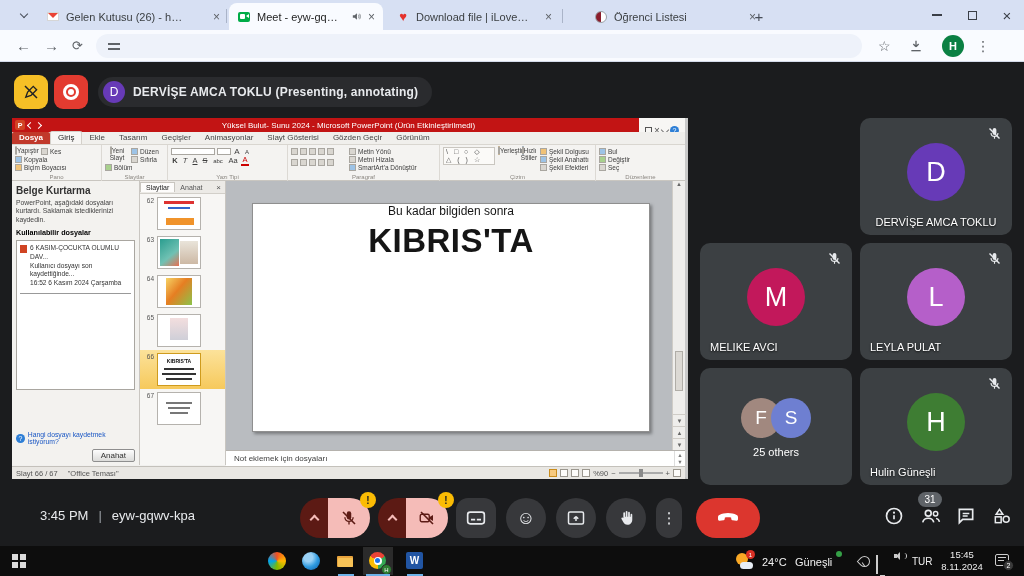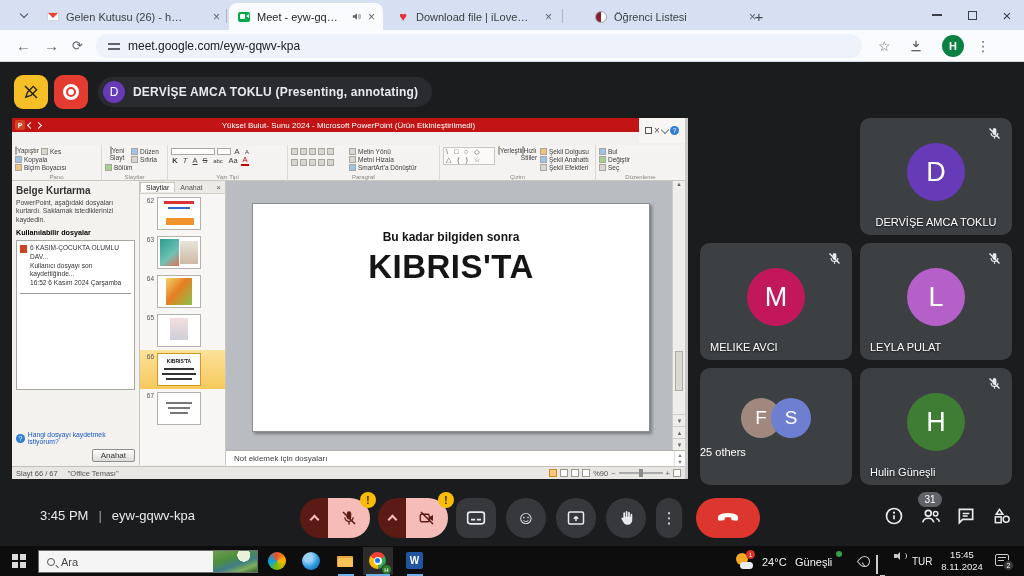--- a/index.html
+++ b/index.html
@@ -101,21 +101,21 @@
 .spclose{margin-left:auto;padding-right:4px;font-size:8px;color:#555}
 .thrw{display:flex;align-items:flex-start;gap:3px;padding:3px 2px 3px 4px}
 .thrw .num{font-size:6.5px;color:#555;width:10px;text-align:right}
 .thumb{width:44px;height:33px;background:#fff;border:1px solid #b5b2ad;position:relative;overflow:hidden}
 .thrw.sel{background:linear-gradient(#fce29a,#f6c95c)}
 .thrw.sel .thumb{border:1.5px solid #cf9b1d}
 .tb{position:absolute}
 
 .canvas{position:absolute;left:214px;top:63px;width:446px;height:269px;background:#b9bcc0}
 .slide{position:absolute;left:26px;top:22px;width:398px;height:229px;background:#fff;border:1px solid #8f8f8f;box-shadow:2px 2px 3px rgba(0,0,0,.35);text-align:center;color:#151515}
-.sl-k{margin-top:26px;font-size:12px;font-weight:bold}
+.sl-k{font-size:12px;font-weight:normal}
 .sl-t{margin-top:4px;font-size:33px;font-weight:bold;letter-spacing:.5px}
 .sl-q{margin-top:12px;font-size:22px;line-height:1.42;font-weight:bold;font-style:italic}
 .sl-q span{text-decoration:underline;text-decoration-thickness:2px;text-underline-offset:3px}
 .vscroll{position:absolute;left:660px;top:63px;width:13px;height:269px;background:#efeeec;border-left:1px solid #cfccc7;font-size:6px;color:#666;text-align:center}
 .vthumb{position:absolute;left:2px;top:170px;width:8px;height:40px;background:#dcd9d4;border:1px solid #b0ada7}
 .vnav{position:absolute;left:0;width:13px;height:12px;border-top:1px solid #cfccc7;display:flex;align-items:center;justify-content:center}
 
 .notes{position:absolute;left:214px;top:332px;width:459px;height:16px;background:#fff;border-top:1px solid #b5b2ad;display:flex;align-items:center}
 .notes .ntxt{font-size:8px;color:#3f3f3f;padding-left:8px}
 .nscroll{margin-left:auto;width:11px;height:100%;border-left:1px solid #ddd;font-size:5.5px;color:#777;display:flex;flex-direction:column;align-items:center;justify-content:space-between;padding:1px 0}
@@ -134,21 +134,21 @@
 .avatar{position:absolute;left:50%;transform:translateX(-50%);top:25px;width:58px;height:58px;border-radius:50%;display:flex;align-items:center;justify-content:center;color:#fff;font-size:27px}
 .vtile{border:2.5px solid #4e8cf7}
 .v-wall{position:absolute;inset:0;background:linear-gradient(180deg,#ddd6cd,#c9c2b8 55%,#b3aba0)}
 .v-shoulders{position:absolute;left:50%;transform:translateX(-50%);bottom:-6px;width:124px;height:52px;background:#17181a;border-radius:30px 30px 0 0}
 .v-scarf{position:absolute;left:50%;transform:translateX(-52%);bottom:40px;width:54px;height:66px;background:#c6ab8d;border-radius:26px 26px 20px 20px;box-shadow:inset -6px -4px 0 rgba(0,0,0,.08)}
 .v-face{position:absolute;left:50%;transform:translateX(-50%);bottom:46px;width:32px;height:44px;background:#c49c7e;border-radius:14px}
 .speak{position:absolute;right:8px;top:8px;width:22px;height:22px;border-radius:50%;background:#2979e8;display:flex;align-items:center;justify-content:center;gap:2px}
 .sbar{width:3px;background:#fff;border-radius:1px}
 .duo{position:absolute;left:50%;transform:translateX(-50%);top:30px;width:70px;height:40px}
 .duo .c{position:absolute;width:40px;height:40px;border-radius:50%;display:flex;align-items:center;justify-content:center;color:#fff;font-size:19px}
-.othlabel{position:absolute;left:0;right:0;top:78px;text-align:left;color:#fff;font-size:11px}
+.othlabel{position:absolute;left:0;right:0;top:78px;text-align:center;color:#fff;font-size:11px}
 
 
 .meetbar{position:absolute;left:0;top:428px;width:1024px;height:56px}
 .mtime{position:absolute;left:40px;top:18px;color:#e8eaed;font-size:13px;display:flex;gap:10px;align-items:center}
 .mtime .sep{color:#9aa0a6}
 .mbtn{position:absolute;top:8px;height:40px;border-radius:50%;background:#37383b;display:flex;align-items:center;justify-content:center}
 .seg1{position:absolute;top:8px;width:28px;height:40px;background:#5c1a14;border-radius:20px 0 0 20px;display:flex;align-items:center;justify-content:center}
 .seg2{position:absolute;top:8px;width:42px;height:40px;background:#f5bcb8;border-radius:0 20px 20px 0;display:flex;align-items:center;justify-content:center}
 .chup{width:7px;height:7px;border-left:2px solid #f5bcb8;border-top:2px solid #f5bcb8;transform:rotate(45deg);margin-top:3px}
 .albadge{position:absolute;width:16px;height:16px;border-radius:50%;background:#fbbc04;color:#202124;font-size:10px;font-weight:bold;display:flex;align-items:center;justify-content:center;top:2px}
@@ -259,21 +259,20 @@
       </div>
     <div class="wbtn" style="left:990px;font-size:15px">×</div>
   </div>
 
   <div class="toolbar">
     <div class="navg" style="left:16px">←</div>
     <div class="navg" style="left:44px">→</div>
     <div class="navg" style="left:72px;font-size:13px">⟳</div>
     <div class="urlpill">
       <span class="tune"></span>
-      <span>meet.google.com/eyw-gqwv-kpa</span>
     </div>
     <div class="navg" style="left:878px;font-size:14px">☆</div>
     <svg class="abs" style="left:908px;top:8px" width="16" height="16" viewBox="0 0 24 24">
         <path d="M12 4v9m0 0l-4-4m4 4l4-4" stroke="#5f6368" stroke-width="2" fill="none"></path>
         <path d="M5 19h14" stroke="#5f6368" stroke-width="2"></path>
       </svg>
     <div class="avatarH">H</div>
     <div class="navg" style="left:976px;font-size:14px">⋮</div>
   </div>
 
@@ -304,20 +303,31 @@
         </span>
         <span class="ptitletxt">Yüksel Bulut- Sunu 2024 - Microsoft PowerPoint (Ürün Etkinleştirilmedi)</span>
       </div>
       <div class="pcorner">
         <span class="rsq"></span>
         <span class="px">×</span>
         <span class="chev-dn" style="border-color:#777"></span>
         <span class="helpq">?</span>
       </div>
 
+      <div class="ribtabs">
+        <span class="rtab dosya">Dosya</span>
+        <span class="rtab on">Giriş</span>
+        <span class="rtab">Ekle</span>
+        <span class="rtab">Tasarım</span>
+        <span class="rtab">Geçişler</span>
+        <span class="rtab">Animasyonlar</span>
+        <span class="rtab">Slayt Gösterisi</span>
+        <span class="rtab">Gözden Geçir</span>
+        <span class="rtab">Görünüm</span>
+      </div>
 
       <div class="ribbon">
         <div class="grp" style="left:0;width:90px">
           <span class="bigbtn"><span class="bigico"></span><span>Yapıştır</span></span>
           <div class="srow">
               <span class="mini"></span>
               <span>Kes</span>
             </div>
           <div class="srow">
               <span class="mini blue"></span>
@@ -708,25 +718,20 @@
     </div>
   </div>
 
   <div class="taskbar">
     <div class="winlogo">
         <i></i>
         <i></i>
         <i></i>
         <i></i>
       </div>
-    <div class="tsearchbox">
-      <span class="mag"></span>
-      <span class="stxt">Ara</span>
-      <span class="scene"></span>
-    </div>
     <div class="tico copilot" style="left:268px"></div>
     <div class="tico edge" style="left:302px"></div>
     <div class="tico folder" style="left:336px"></div>
     <div class="chromebox">
       <span class="chrome"></span>
       <span class="chbadge">H</span>
     </div>
     <div class="tico wordic" style="left:406px;width:17px;height:17px">
         <span>W</span>
       </div>

